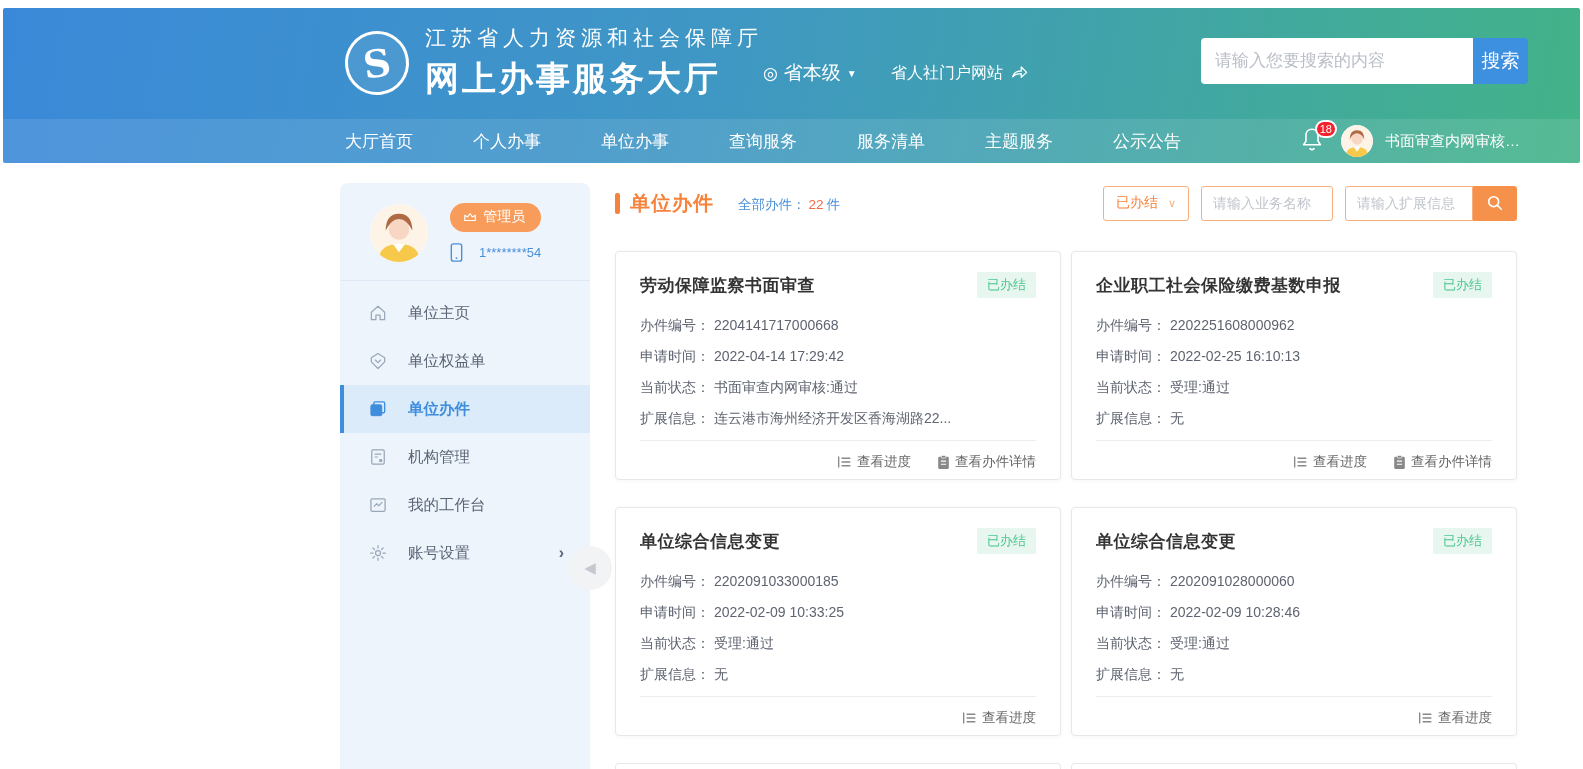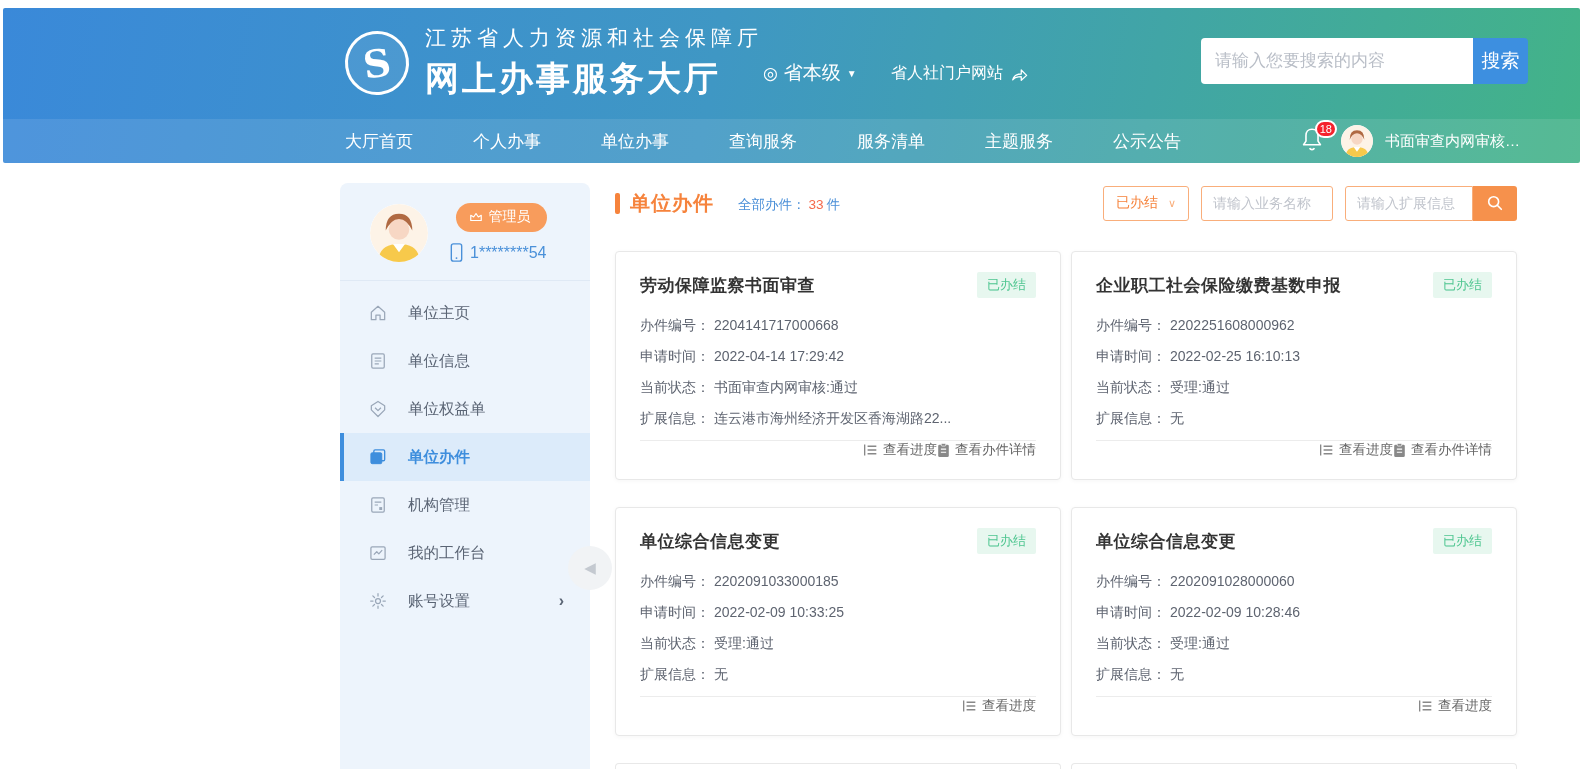--- a/index.html
+++ b/index.html
@@ -15,21 +15,21 @@
     display:flex; align-items:center; justify-content:center; font-size:38px; font-weight:bold;
     font-family:"DejaVu Serif",serif; transform:rotate(-8deg); background:rgba(255,255,255,0.08); }
   .titles { margin-left:16px; color:#fff; }
   .agency { font-size:21px; letter-spacing:5px; margin-bottom:4px; }
   .portal { font-size:34px; font-weight:bold; letter-spacing:3px; }
   .region { position:absolute; left:760px; top:52px; color:#fff; font-size:19px;
     display:flex; align-items:center; gap:6px; cursor:pointer; }
   .region .pin { font-size:17px; }
   .region .caret { font-size:10px; }
   .portal-link { position:absolute; left:888px; top:55px; color:#fff; font-size:16px;
-    display:flex; align-items:center; gap:7px; cursor:pointer; }
+    display:flex; gap:7px; cursor:pointer; }
   .searchbar { position:absolute; right:52px; top:30px; display:flex; height:46px; }
   .searchbar input { width:272px; height:46px; border:none; outline:none; border-radius:4px 0 0 4px;
     padding:0 14px; font-size:17px; color:#333; font-family:inherit; }
   .searchbar input::placeholder { color:#b9bec7; }
   .search-btn { width:55px; height:46px; border:none; background:#3d8fe0; color:#fff; font-size:19px;
     border-radius:0 4px 4px 0; cursor:pointer; font-family:inherit; }
 
   .nav { position:absolute; left:0; right:0; bottom:0; height:44px; background:rgba(255,255,255,0.10);
     display:flex; align-items:center; padding-left:342px; }
   .nav-items { display:flex; gap:60px; }
@@ -43,21 +43,21 @@
   .company { color:#fff; font-size:15px; max-width:160px; white-space:nowrap; cursor:pointer; }
 
   
   .sidebar { position:absolute; left:340px; top:183px; width:250px; bottom:0;
     background:#edf4fc; border-radius:8px 8px 0 0; }
   .profile { display:flex; align-items:center; padding:20px 0 18px 30px; border-bottom:1px solid #dfe9f5;text-align:right; }
   .profile-avatar { width:58px; height:58px; border-radius:50%; overflow:hidden; background:#fff; flex:none; }
   .profile-right { margin-left:22px; }
   .role-pill { display:inline-flex; align-items:center; gap:6px; background:#f89c5c; color:#fff;
     font-size:14px; padding:5px 16px 6px 13px; border-radius:15px; }
-  .phone-row { margin-top:11px; display:flex; align-items:center; gap:7px; color:#4a90d9; font-size:16px; }
+  .phone-row { margin-top:11px; display:flex; align-items:center; gap:16px; color:#4a90d9; font-size:13px; }
   .menu { padding-top:8px; }
   .menu-item { display:flex; align-items:center; height:48px; font-size:15.5px; color:#5a6474;
     cursor:pointer; border-left:4px solid transparent; }
   .menu-item .mi-icon { width:20px; height:20px; margin:0 20px 0 24px; flex:none; }
   .menu-item.active { background:#dcebfa; border-left-color:#3e8edd; color:#3e8edd; font-weight:bold; }
   .mi-chevron { margin-left:auto; margin-right:26px; color:#5a6474; font-size:16px; font-weight:bold; }
   .collapse-handle { position:absolute; left:568px; top:546px; width:44px; height:44px; border-radius:50%;
     background:#f1f3f5; border:none; cursor:pointer; display:flex; align-items:center; justify-content:center;
     color:#c4c9d0; font-size:15px; z-index:5; font-family:inherit; }
 
@@ -84,22 +84,22 @@
   .cards { position:absolute; left:615px; right:66px; top:251px;
     display:grid; grid-template-columns:1fr 1fr; column-gap:10px; row-gap:27px; }
   .card { height:229px; background:#fff; border:1px solid #e8e8e8; border-radius:4px;
     box-shadow:0 1px 4px rgba(0,0,0,0.04); padding:20px 24px 0; overflow:hidden; }
   .card-top { display:flex; align-items:center; justify-content:space-between; margin-bottom:12px; }
   .card-title { font-size:17px; font-weight:bold; color:#333; letter-spacing:0.5px; }
   .status-tag { background:#e7f7ef; color:#4ec690; font-size:13px; padding:4px 10px; border-radius:2px; flex:none; }
   .field-row { display:flex; font-size:14px; color:#5e6470; line-height:31px; white-space:nowrap; overflow:hidden; }
   .field-label { flex:none; }
   .field-value { margin-left:4px; }
-  .card-foot { border-top:1px solid #ececec; margin-top:6px; padding:0 0 0;
-    display:flex; justify-content:flex-end; }
+  .card-foot { border-top:1px solid #ececec; margin-top:6px; padding:12px 0 0;
+    display:flex; justify-content:flex-end; gap:26px; }
   .action-link { display:flex; align-items:center; gap:5px; color:#666; font-size:13.5px; cursor:pointer; }
   .card-stub { height:6px; background:#fff; border:1px solid #e8e8e8; border-bottom:none; border-radius:4px 4px 0 0; }
 
   svg { display:block; }
 </style>
 </head>
 <body>
 
 <div class="page">
 
@@ -203,29 +203,20 @@
         <span class="mi-icon">
           <svg width="20" height="20" viewBox="0 0 24 24">
               <path d="M4 11 L12 4 L20 11 L20 20 L14.5 20 L14.5 14.5 L9.5 14.5 L9.5 20 L4 20 Z" fill="none" stroke="#9aa7b8" stroke-width="1.5" stroke-linejoin="round"></path>
             </svg>
         </span>
         <span>单位主页</span>
       </div>
       <div class="menu-item">
         <span class="mi-icon">
           <svg width="20" height="20" viewBox="0 0 24 24">
-              <rect x="4.5" y="3.5" width="15" height="17" rx="1.5" fill="none" stroke="#9aa7b8" stroke-width="1.5"></rect>
-              <path d="M8 8.5 H16 M8 12 H16 M8 15.5 H13" stroke="#9aa7b8" stroke-width="1.4"></path>
-            </svg>
-        </span>
-        <span>单位信息</span>
-      </div>
-      <div class="menu-item">
-        <span class="mi-icon">
-          <svg width="20" height="20" viewBox="0 0 24 24">
               <path d="M12 3 L20 8 L20 13 L12 21 L4 13 L4 8 Z" fill="none" stroke="#9aa7b8" stroke-width="1.5" stroke-linejoin="round"></path>
               <path d="M8.5 10.5 L12 14 L15.5 10.5" fill="none" stroke="#9aa7b8" stroke-width="1.5" stroke-linejoin="round"></path>
             </svg>
         </span>
         <span>单位权益单</span>
       </div>
       <div class="menu-item active">
         <span class="mi-icon">
           <svg width="20" height="20" viewBox="0 0 24 24">
               <rect x="7" y="3.5" width="13" height="13" rx="1.5" fill="none" stroke="#3e8edd" stroke-width="1.6"></rect>
@@ -265,21 +256,21 @@
       </div>
     </nav>
   </aside>
 
   <button class="collapse-handle">◀</button>
 
   <div class="main-head">
     <span class="orange-bar"></span>
     <span class="section-title">单位办件</span>
     <span class="total-wrap">
-      <span class="total-label">全部办件：</span><span class="total-count">33</span><span class="total-unit">件</span>
+      <span class="total-label">全部办件：</span><span class="total-count">22</span><span class="total-unit">件</span>
     </span>
     <div class="filters">
       <div class="status-dd">
         <span>已办结</span>
         <span class="dd-caret">∨</span>
       </div>
       <input class="filter-input" type="text" placeholder="请输入业务名称" style="">
       <div class="ext-group">
         <input class="filter-input" type="text" placeholder="请输入扩展信息" style="">
         <button class="filter-search-btn">

